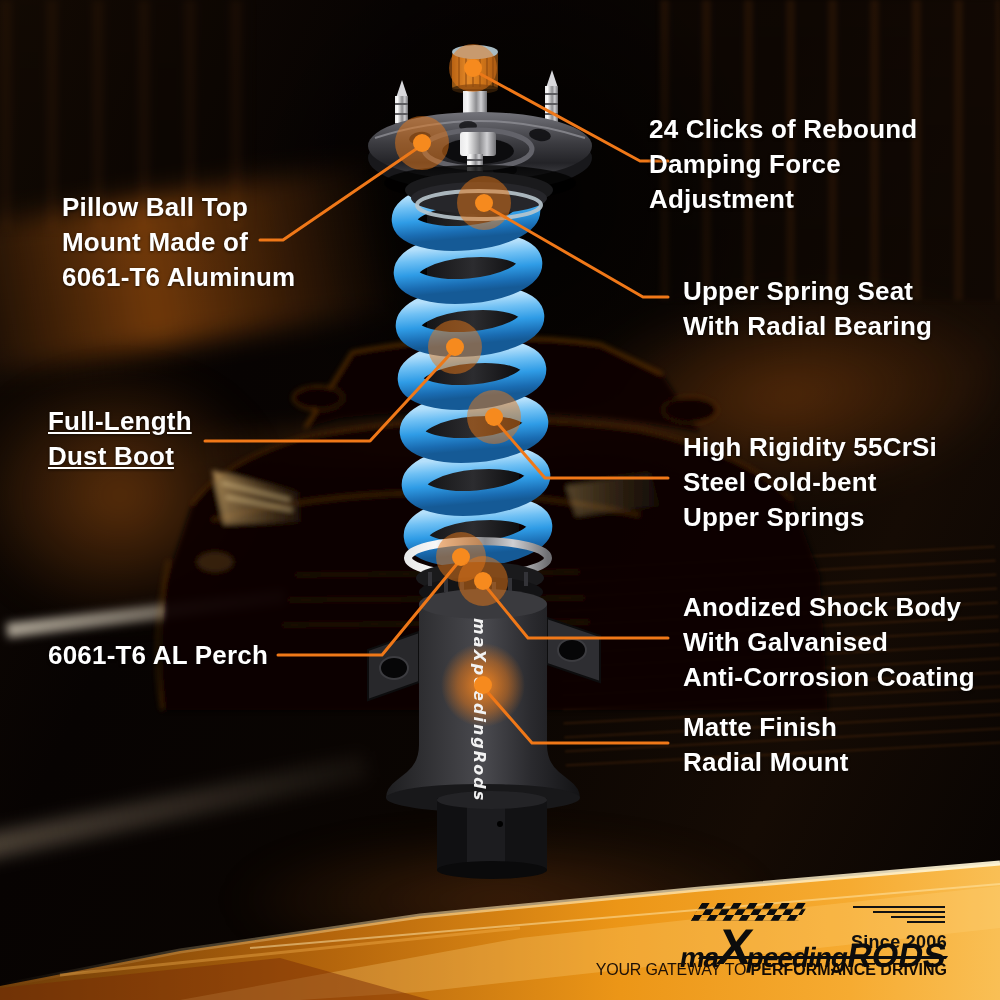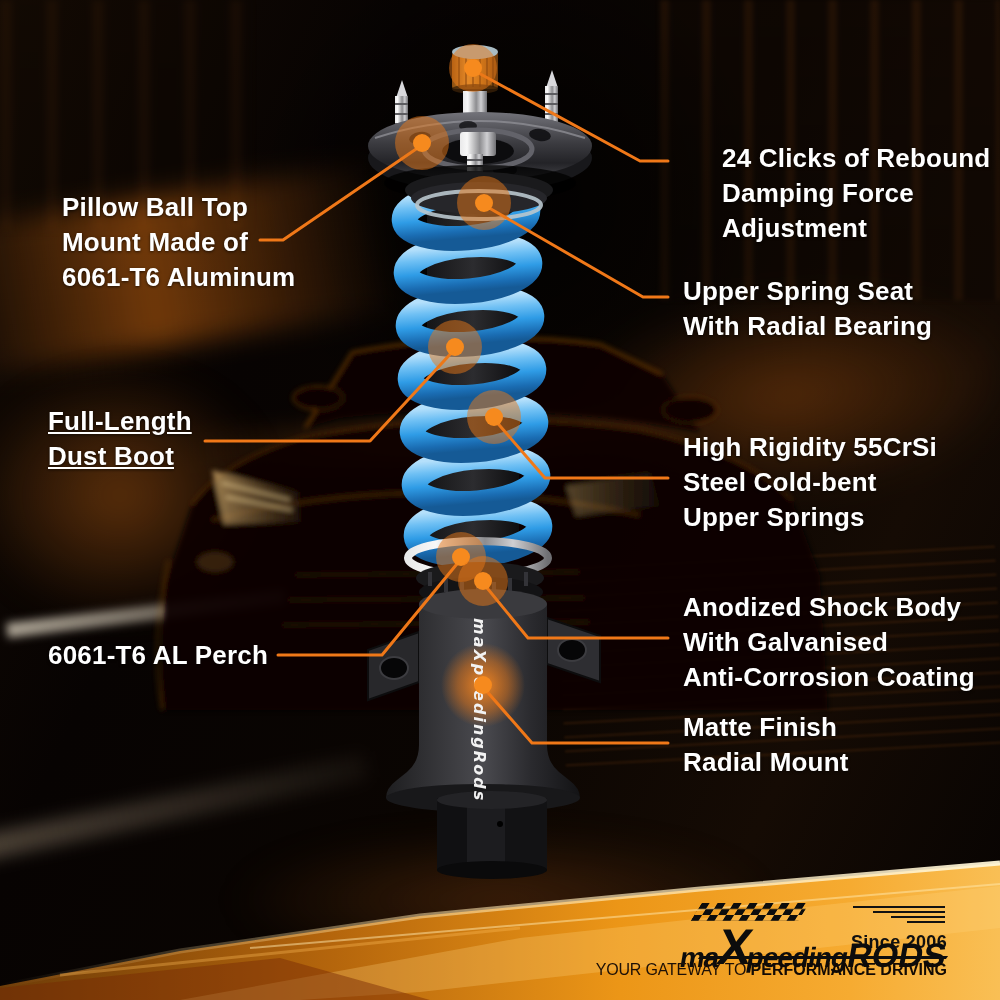--- a/index.html
+++ b/index.html
@@ -305,21 +305,21 @@
         </g>
     </g>
   </svg>
 
   <div class="label" style="left:48px;top:190px;margin-left:14px;">Pillow Ball Top
 Mount Made of
 6061-T6 Aluminum</div>
   <div class="label" style="left:48px;top:404px;text-decoration:underline;">Full-Length
 Dust Boot</div>
   <div class="label" style="left:48px;top:638px;text-align:right;">6061-T6 AL Perch</div>
-  <div class="label" style="left:722px;top:112px;margin-top:29px;">24 Clicks of Rebound
+  <div class="label" style="left:649px;top:112px;">24 Clicks of Rebound
 Damping Force
 Adjustment</div>
   <div class="label" style="left:683px;top:274px;">Upper Spring Seat
 With Radial Bearing</div>
   <div class="label" style="left:683px;top:430px;">High Rigidity 55CrSi
 Steel Cold-bent
 Upper Springs</div>
   <div class="label" style="left:683px;top:590px;">Anodized Shock Body
 With Galvanised
 Anti-Corrosion Coating</div>

